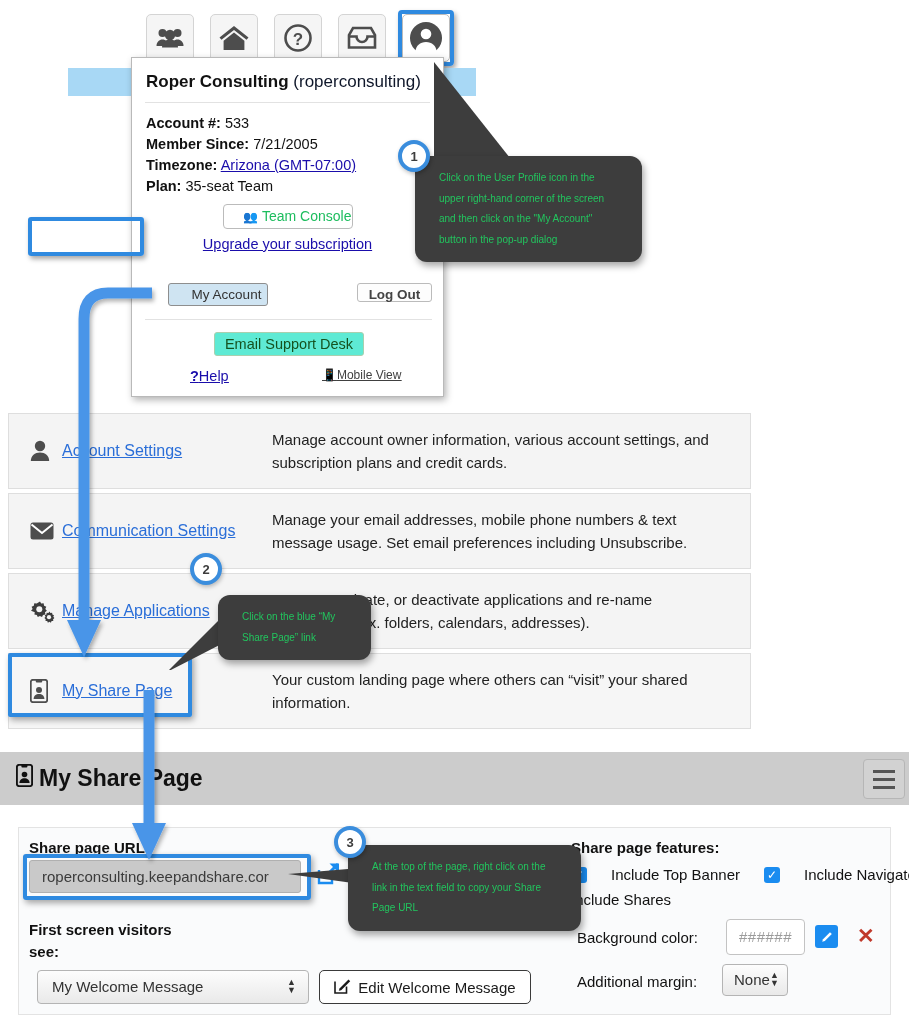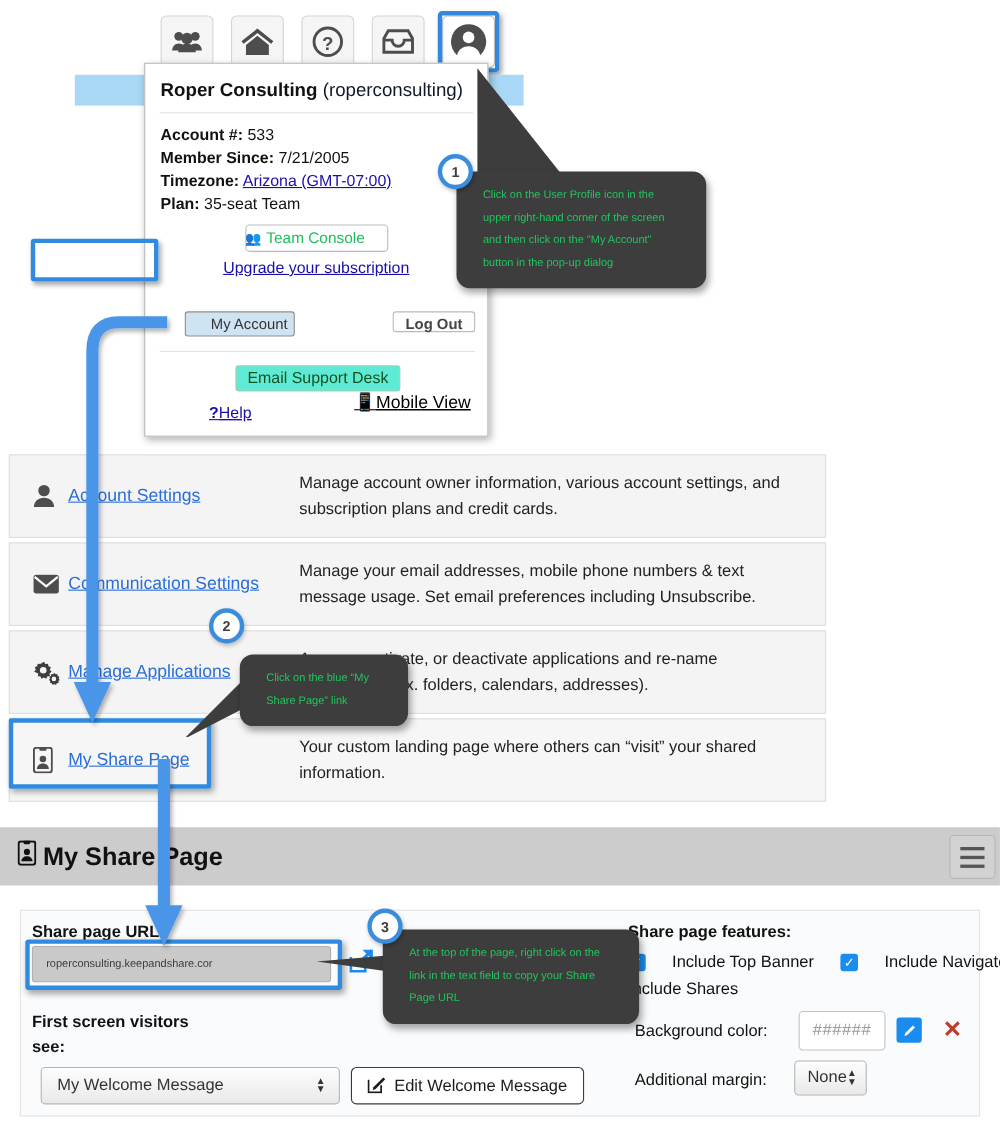--- a/index.html
+++ b/index.html
@@ -56,21 +56,21 @@
   #dialog-title b { font-weight:bold; }
   #dialog-title .subdued { color:#0f172a; font-weight:normal; }
   .dlg-sep { height:1px; background:#e2e2e2; margin:0 13px; }
   .dlg-row { font-size:14.5px; padding:5px 0 0 14px; color:#111; }
   .dlg-row .k { font-weight:bold; }
   .dlg-link { color:#1a0dab; text-decoration:underline; }
 
   #team-console-btn {
     display:block; margin:10px auto 0 auto;
     width:130px; height:25px; line-height:23px;
-    text-align:left; font-size:14px;
+    text-align:right; font-size:14px;
     background:#fff; border:1px solid #bbb; border-radius:4px;
     color:#1dbd5e;
   }
   #team-console-btn .ppl { color:#1dbd5e; font-size:12px; }
   #upgrade-link {
     display:block; text-align:center; margin-top:7px;
     font-size:14.5px; color:#1a0dab; text-decoration:underline;
   }
 
   #my-account-btn {
@@ -97,22 +97,22 @@
     font-size:14.5px; color:#15521f;
     background:#5eead4; border:1px solid #a9cfae; border-radius:3px;
   }
   #help-link {
     position:absolute; left:58px; top:310px; font-size:14.5px;
     color:#1a0dab;
   }
   #help-link .q { font-weight:bold; color:#1a0dab; }
   #help-link .t { text-decoration:underline; }
   #mobile-link {
-    position:absolute; left:190px; top:298px; font-size:16px;
-    color:#000000;
+    position:absolute; left:190px; top:310px; font-size:12px;
+    color:#404040;
   }
   #mobile-link .t { text-decoration:underline; }
 
   
   .callout {
     position:absolute;
     background:#3d3d3d;
     border-radius:12px;
     color:#22c55e;
     font-size:10px;
@@ -191,21 +191,21 @@
     position:absolute; left:18px; top:827px; width:873px; height:188px;
     background:#fafbfc; border:1px solid #e3e3e3;
   }
   .lbl-bold { font-size:15px; font-weight:bold; color:#111; }
 
   #share-url-label { position:absolute; left:10px; top:11px; }
   #share-url-input {
     position:absolute; left:10px; top:32px;
     width:272px; height:33px;
     background:#c9c9c9; border:1px solid #b0b0b0; border-radius:3px;
-    font-size:10px; color:#3b3b3b; padding-left:12px; line-height:31px;
+    font-size:15px; color:#3b3b3b; padding-left:12px; line-height:31px;
     overflow:hidden; white-space:nowrap;
   }
   #share-url-highlight {
     position:absolute; left:4px; top:26px; width:288px; height:46px;
     border:4px solid #2f8ae0; border-radius:3px;
     box-shadow:2px 3px 6px rgba(0,0,0,.35);
   }
   #external-link-icon { position:absolute; left:296px; top:33px; }
 
   #first-screen-label { position:absolute; left:10px; top:91px; width:160px; line-height:22px; }

